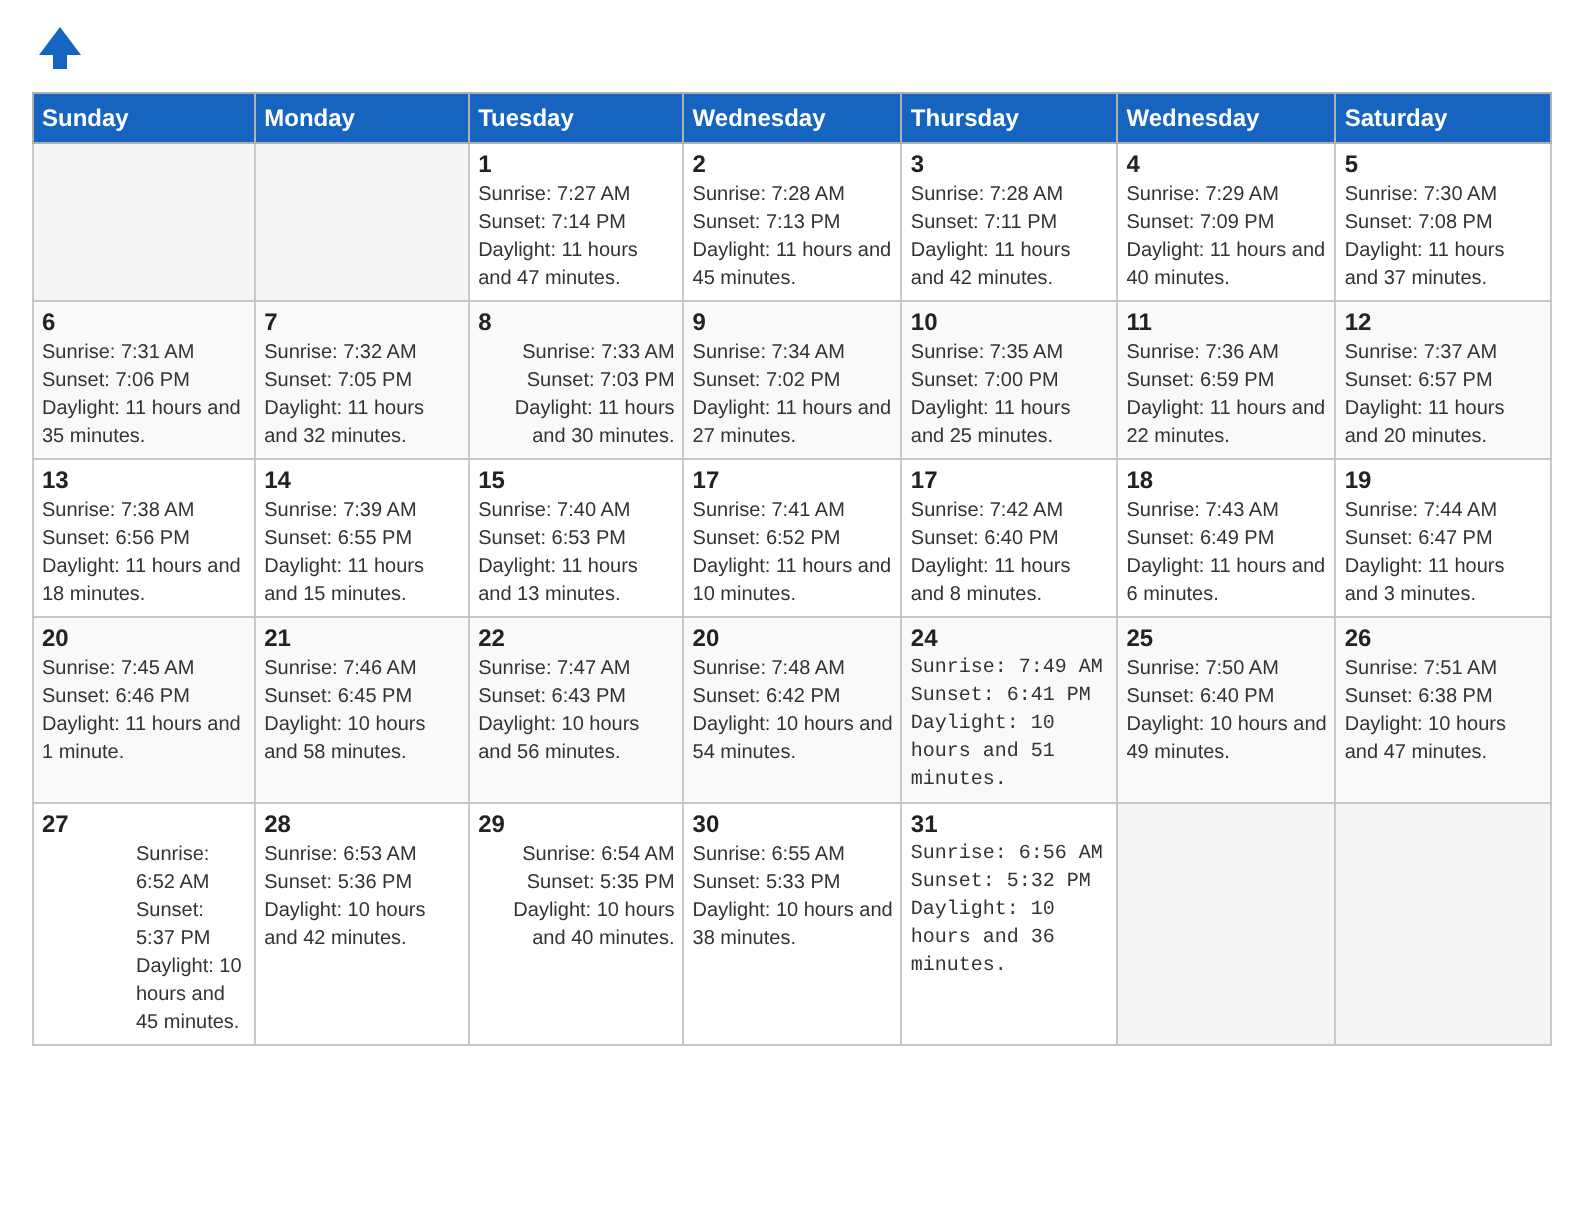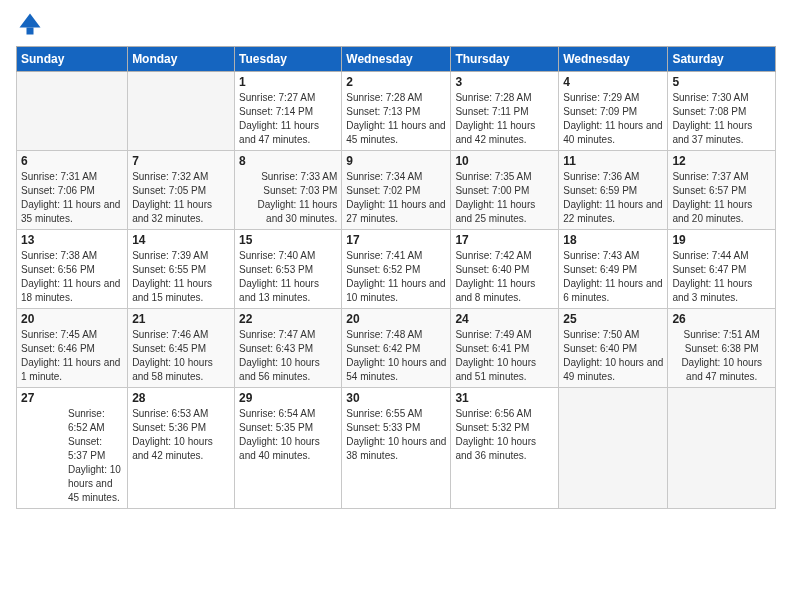--- a/index.html
+++ b/index.html
@@ -198,65 +198,65 @@
 Daylight: 10 hours and 56 minutes.</div>
           </td>
           <td>
             <div class="day-num">20</div>
             <div class="day-info" style="white-space: pre-line;">Sunrise: 7:48 AM
 Sunset: 6:42 PM
 Daylight: 10 hours and 54 minutes.</div>
           </td>
           <td>
             <div class="day-num">24</div>
-            <div class="day-info" style="white-space: pre-line;">Sunrise: 7:49 AM
+            <div class="day-info" style="white-space: pre-line; font-family: Liberation Mono, monospace;">Sunrise: 7:49 AM
 Sunset: 6:41 PM
 Daylight: 10 hours and 51 minutes.</div>
           </td>
           <td>
             <div class="day-num">25</div>
             <div class="day-info" style="white-space: pre-line;">Sunrise: 7:50 AM
 Sunset: 6:40 PM
 Daylight: 10 hours and 49 minutes.</div>
           </td>
           <td>
             <div class="day-num">26</div>
-            <div class="day-info" style="white-space: pre-line; text-align: center;">Sunrise: 7:51 AM
+            <div class="day-info" style="white-space: pre-line;">Sunrise: 7:51 AM
 Sunset: 6:38 PM
 Daylight: 10 hours and 47 minutes.</div>
           </td>
         </tr>
         <tr>
           <td>
             <div class="day-num">27</div>
             <div class="day-info" style="white-space: pre-line; margin-left: 47px;">Sunrise: 6:52 AM
 Sunset: 5:37 PM
 Daylight: 10 hours and 45 minutes.</div>
           </td>
           <td>
             <div class="day-num">28</div>
             <div class="day-info" style="white-space: pre-line;">Sunrise: 6:53 AM
 Sunset: 5:36 PM
 Daylight: 10 hours and 42 minutes.</div>
           </td>
           <td>
             <div class="day-num">29</div>
-            <div class="day-info" style="white-space: pre-line;">Sunrise: 6:54 AM
+            <div class="day-info" style="white-space: pre-line; text-align: right;">Sunrise: 6:54 AM
 Sunset: 5:35 PM
 Daylight: 10 hours and 40 minutes.</div>
           </td>
           <td>
             <div class="day-num">30</div>
             <div class="day-info" style="white-space: pre-line;">Sunrise: 6:55 AM
 Sunset: 5:33 PM
 Daylight: 10 hours and 38 minutes.</div>
           </td>
           <td>
             <div class="day-num">31</div>
-            <div class="day-info" style="white-space: pre-line;">Sunrise: 6:56 AM
+            <div class="day-info" style="white-space: pre-line; font-family: Liberation Mono, monospace;">Sunrise: 6:56 AM
 Sunset: 5:32 PM
 Daylight: 10 hours and 36 minutes.</div>
           </td>
           <td class="empty"></td>
           <td class="empty"></td>
         </tr>
       </tbody>
   </table>
 </div>
 

